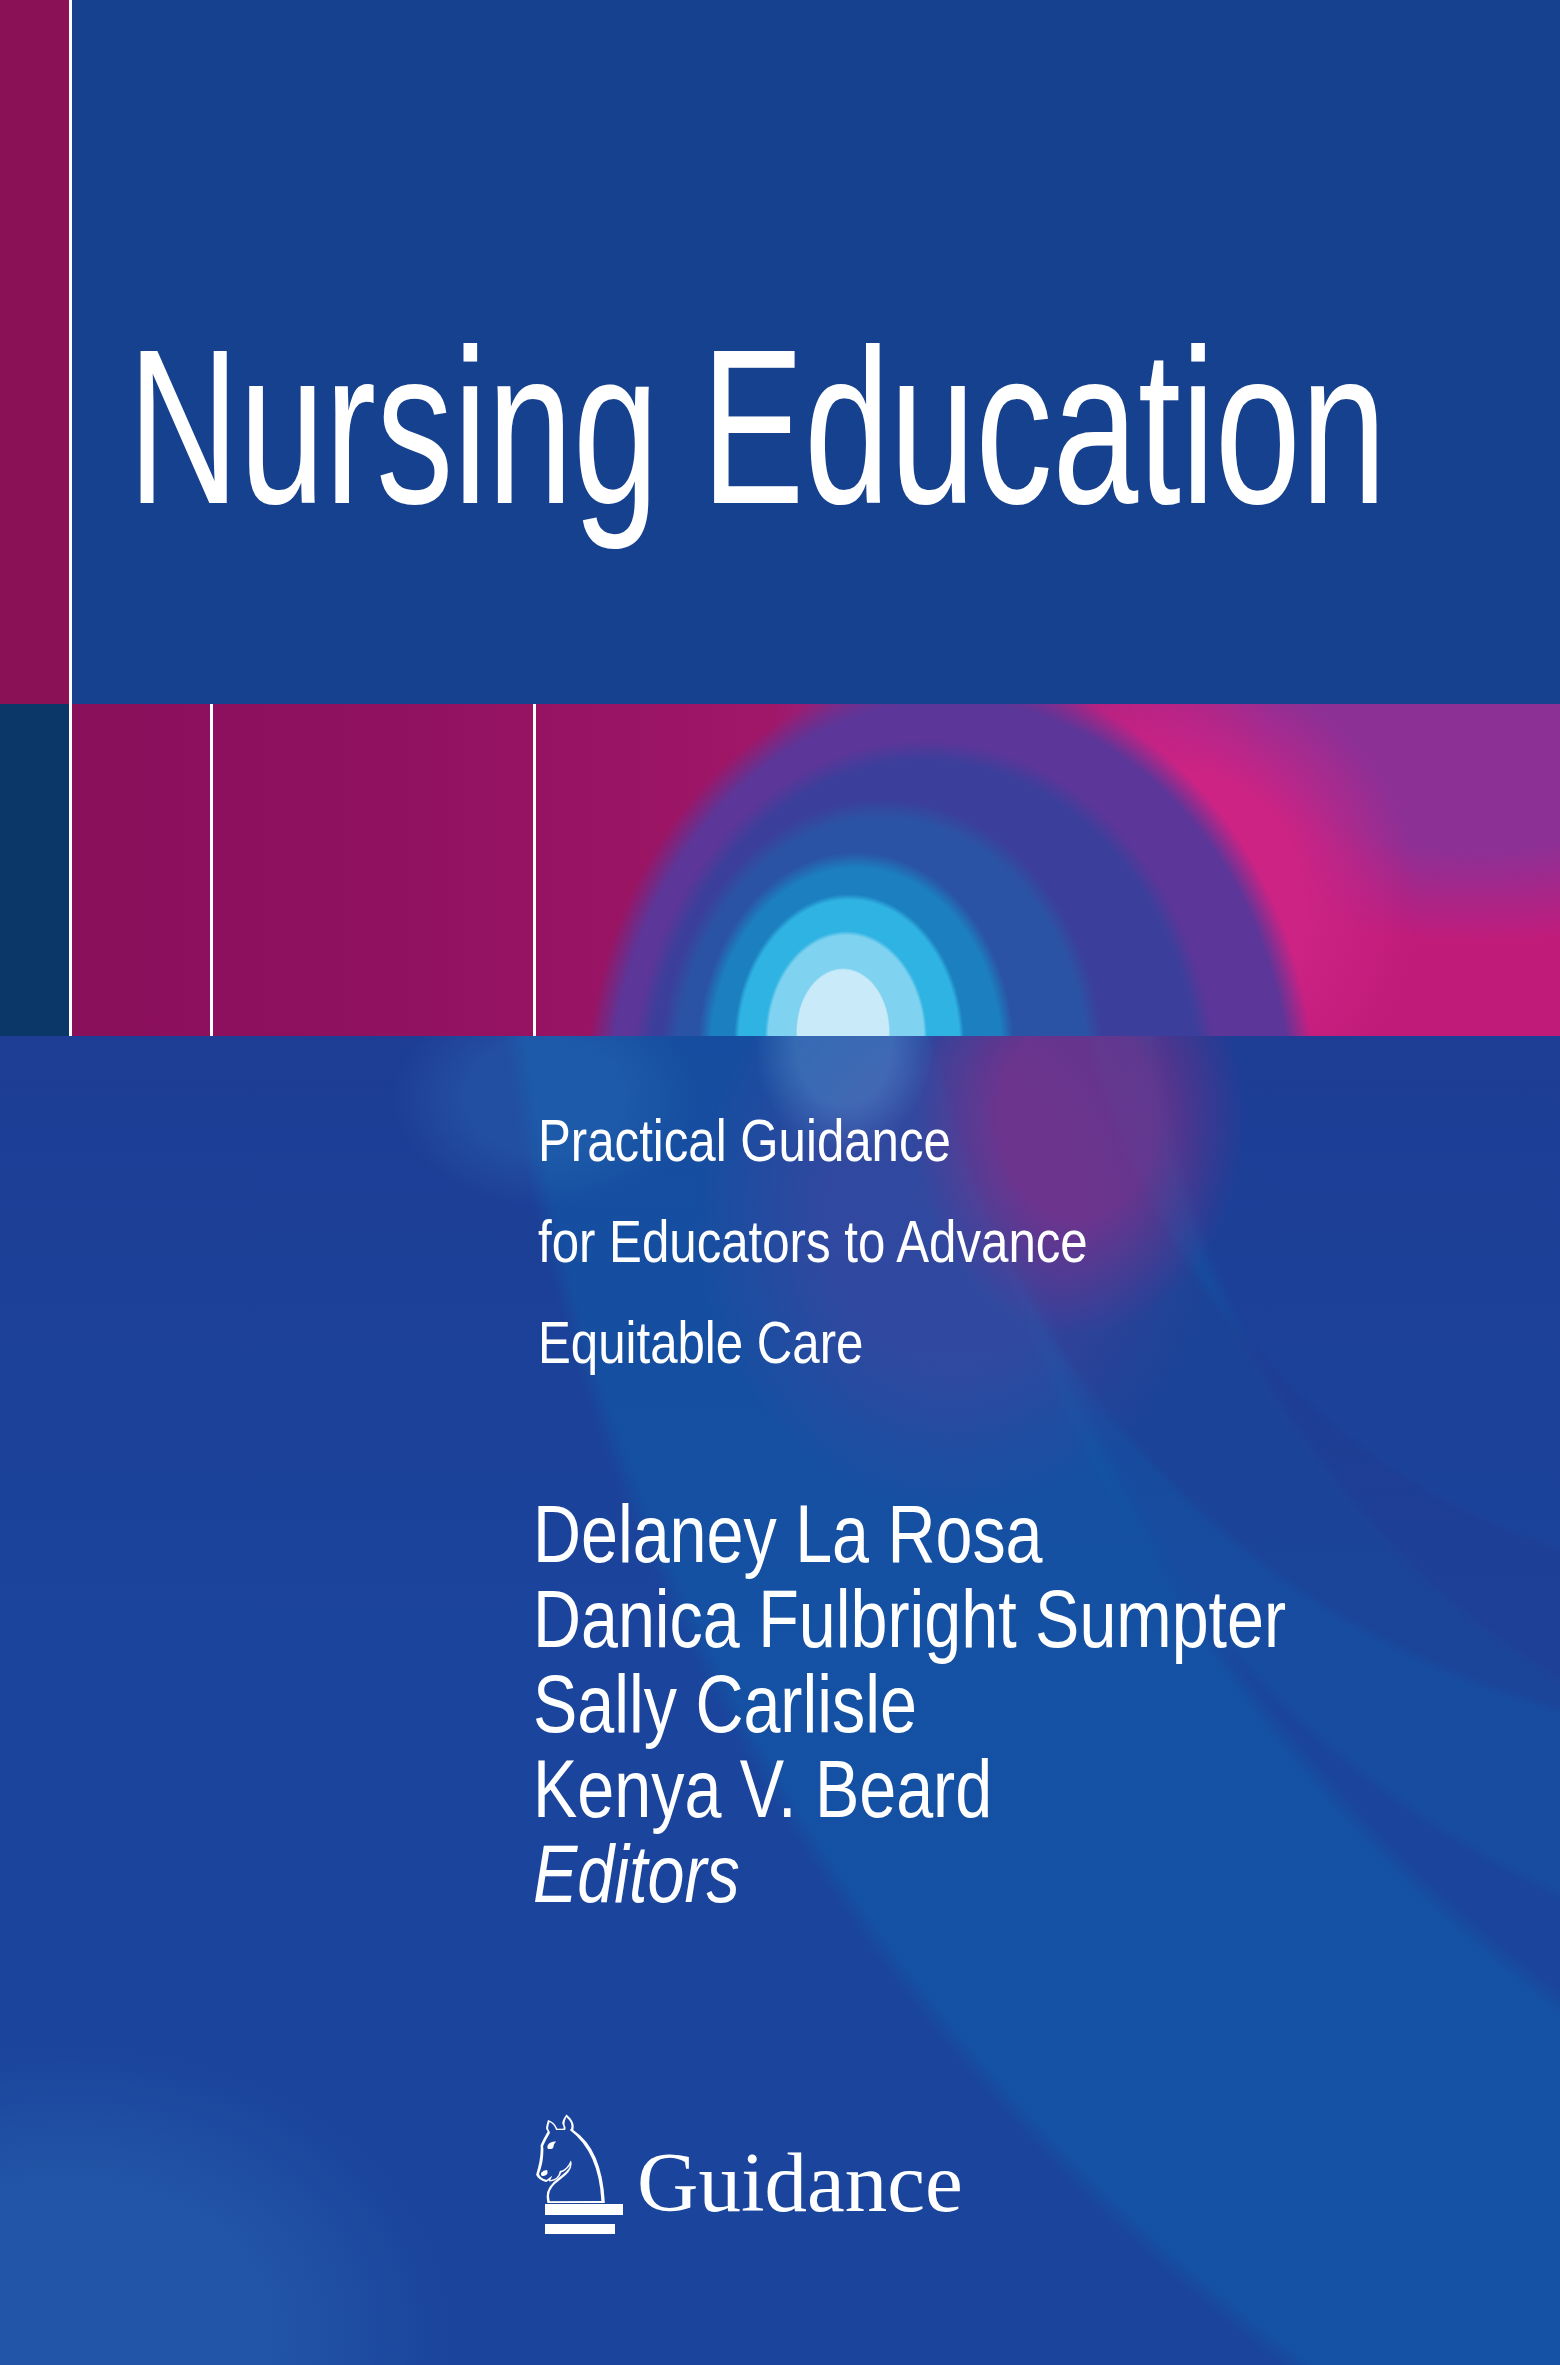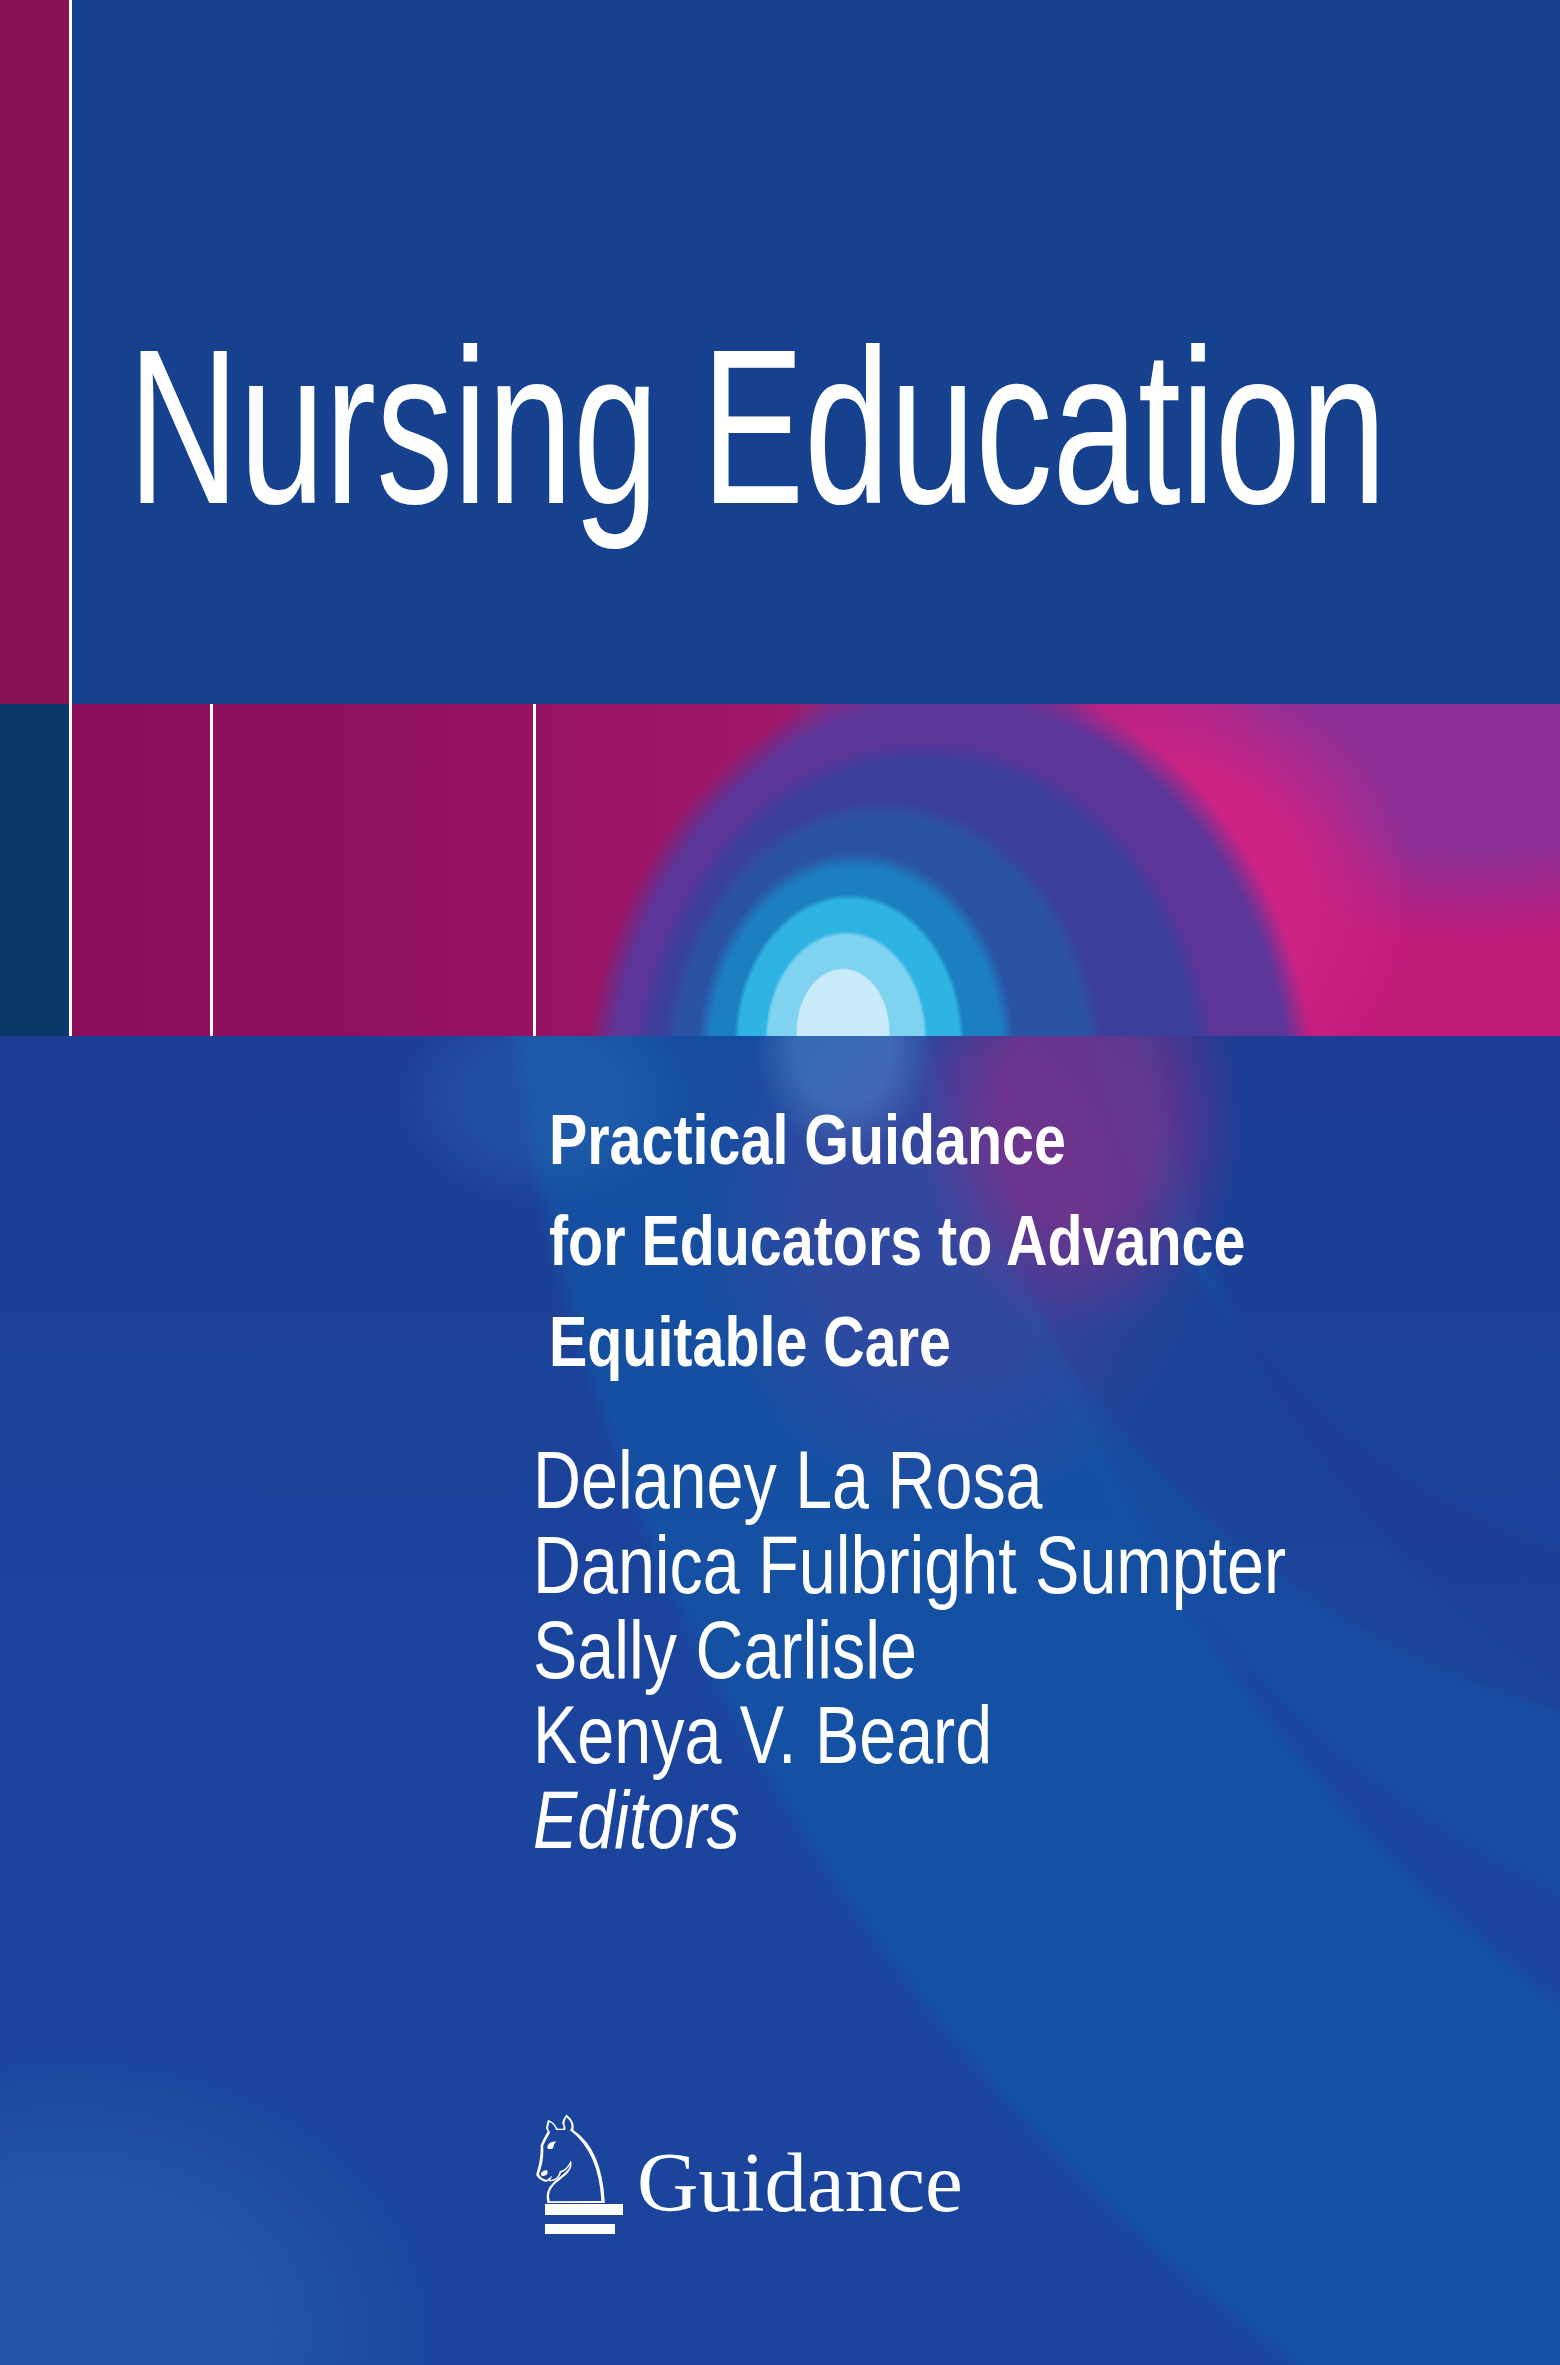--- a/index.html
+++ b/index.html
@@ -52,22 +52,22 @@
       linear-gradient(180deg,#1e3d95 0px,#1c4097 256px,#1b449c 597px,#1b449c 100%);
   }
 
   
   .txt{position:absolute;color:#ffffff;z-index:8;white-space:nowrap;}
   .cond{display:inline-block;transform:scaleX(0.70);transform-origin:0 0;}
   .cond2{display:inline-block;transform:scaleX(0.82);transform-origin:0 0;}
   .title-line{font-size:220px;line-height:220px;font-weight:400;}
   .title-1{left:128px;top:317px;}
   .title-2{left:215px;top:516px;}
-  .subtitle{left:549px;top:1090px;font-size:70px;line-height:101px;font-weight:700;}
-  .authors{left:533px;top:1438px;font-size:81px;line-height:85px;font-weight:400;}
+  .subtitle{left:538px;top:1090px;font-size:60px;line-height:101px;font-weight:400;}
+  .authors{left:533px;top:1492px;font-size:81px;line-height:85px;font-weight:400;}
   .authors .editors-label{font-style:italic;}
 
   
   .horse{position:absolute;left:511px;top:2101px;width:119px;height:128px;z-index:8;
          font-family:"DejaVu Sans",sans-serif;font-size:121px;line-height:121px;
          color:#ffffff;text-align:center;}
   .logo-bar{position:absolute;background:#ffffff;z-index:8;}
   .logo-bar-1{left:545px;top:2204px;width:78px;height:11px;}
   .logo-bar-2{left:545px;top:2224px;width:70px;height:10.2px;}
   .wordmark{left:637px;top:2140px;font-family:"Liberation Serif",serif;font-size:85px;line-height:85px;font-weight:400;}

